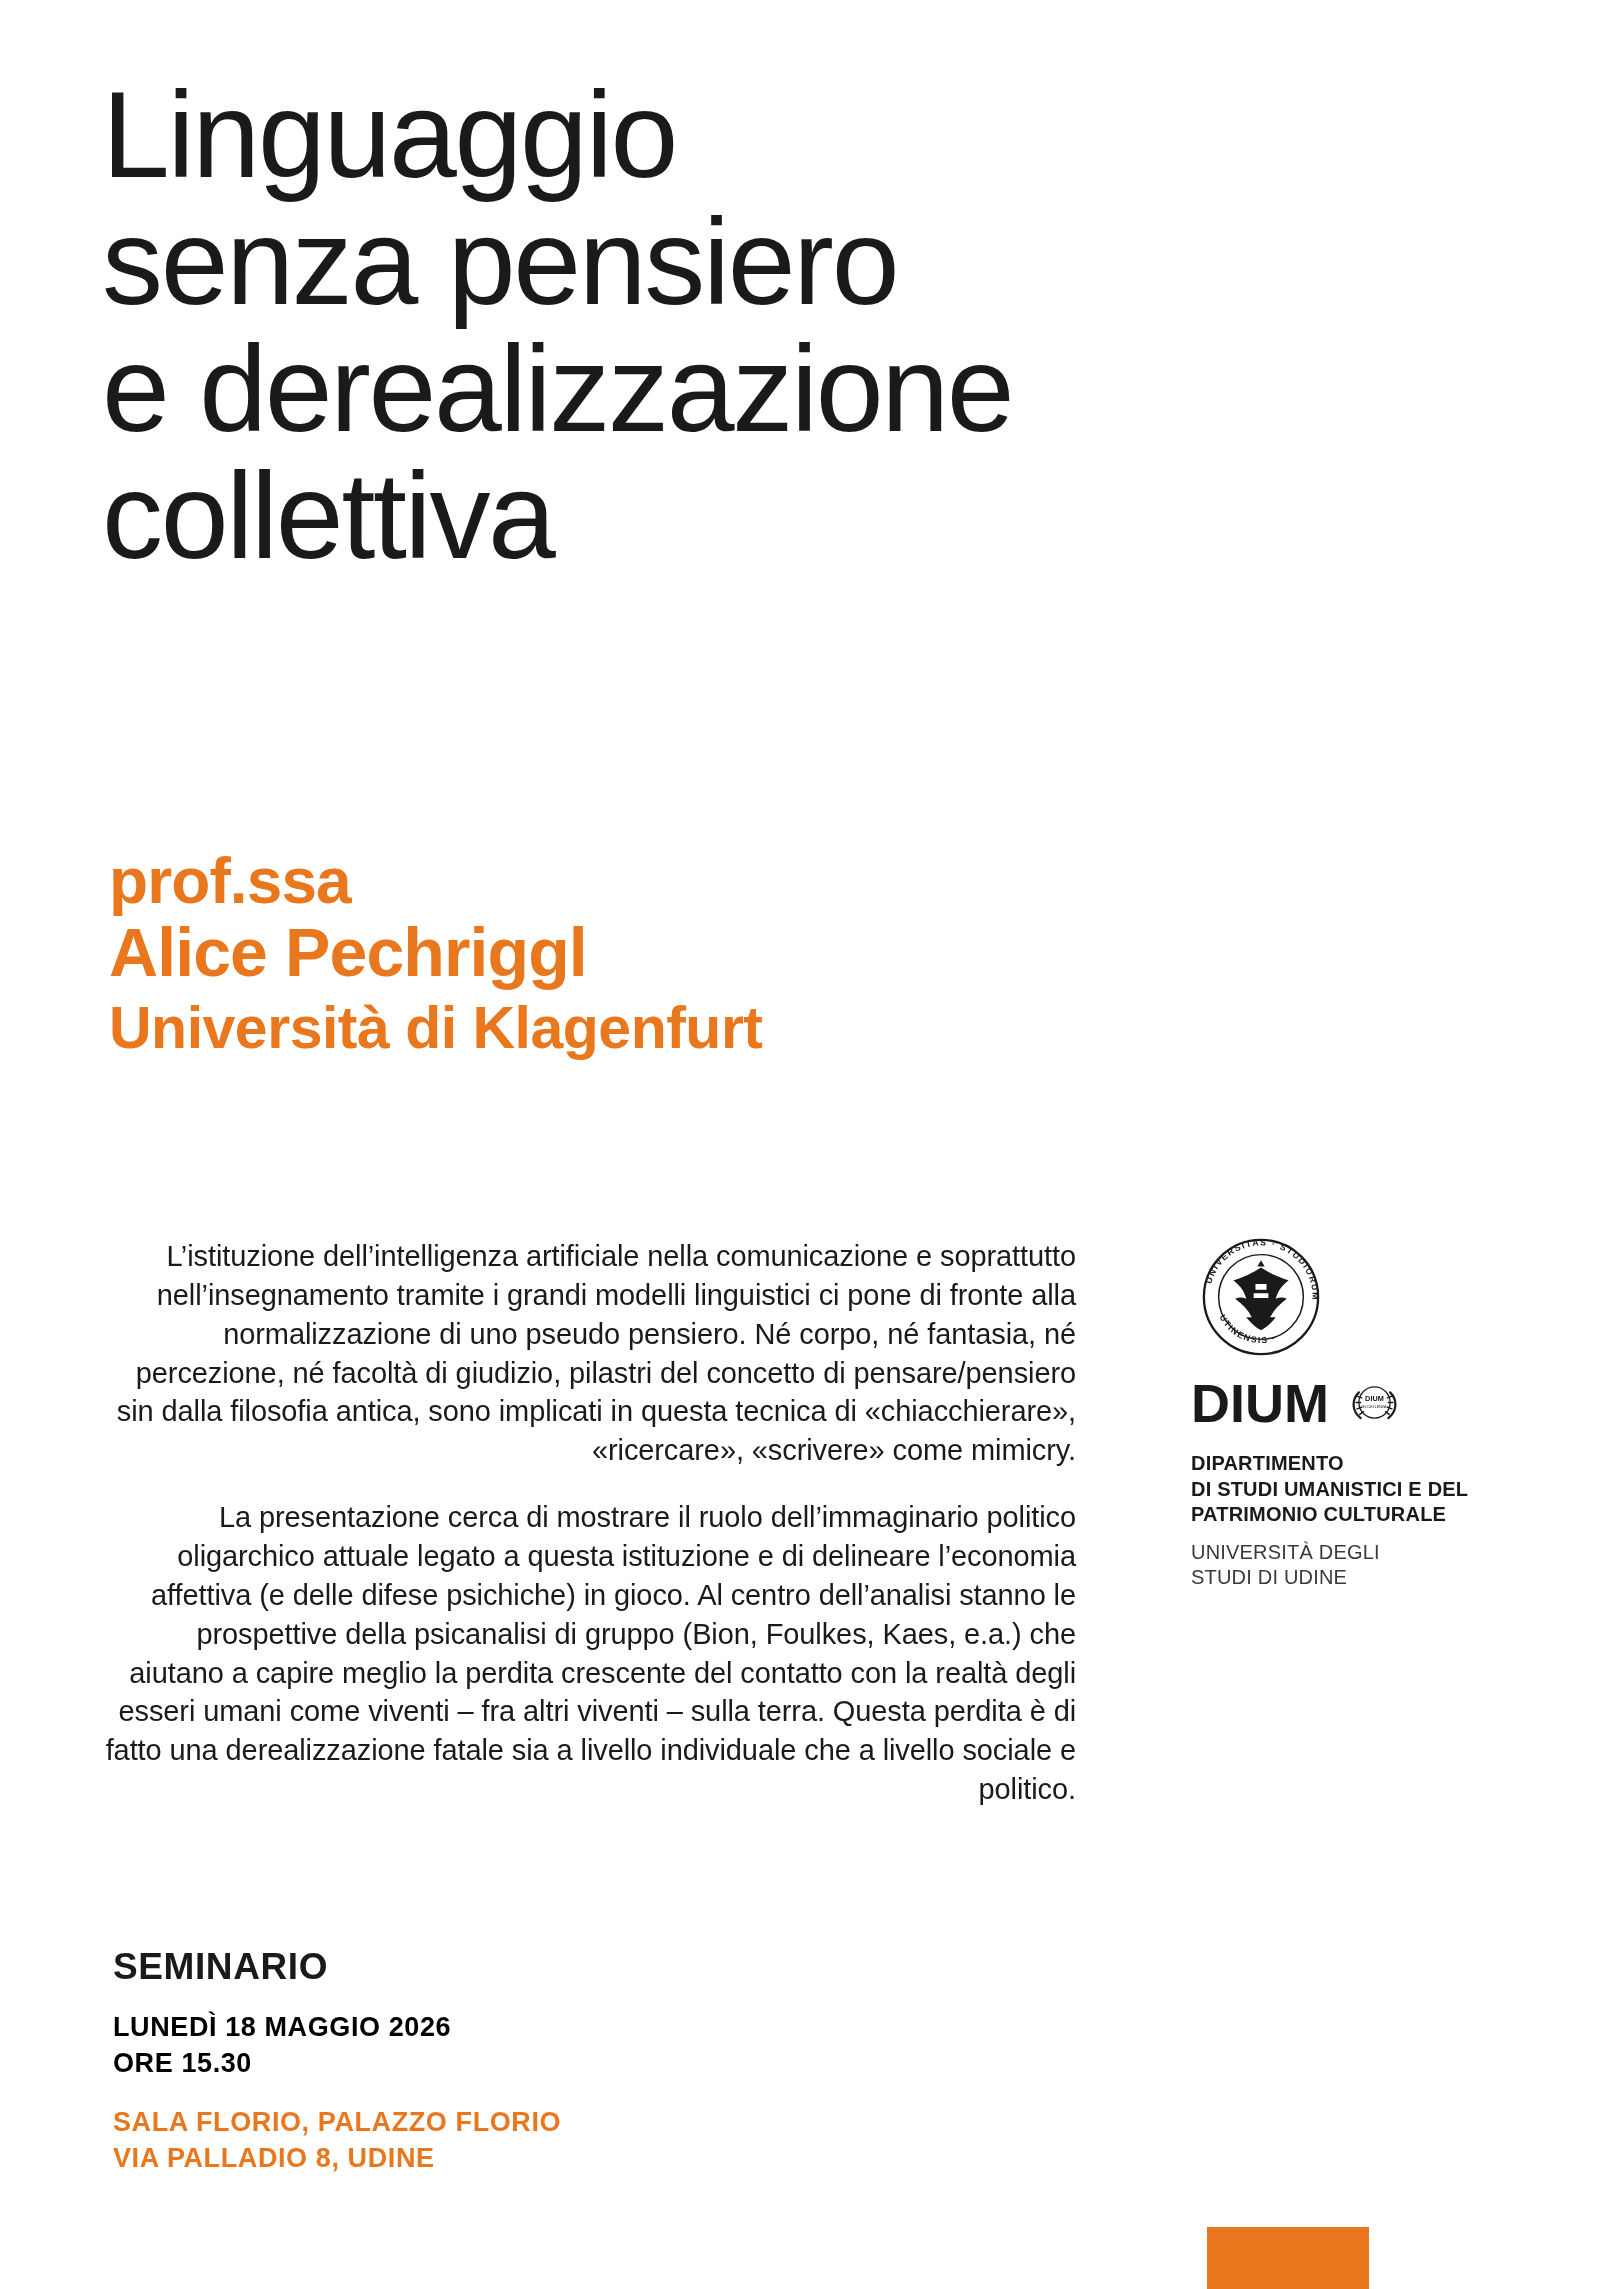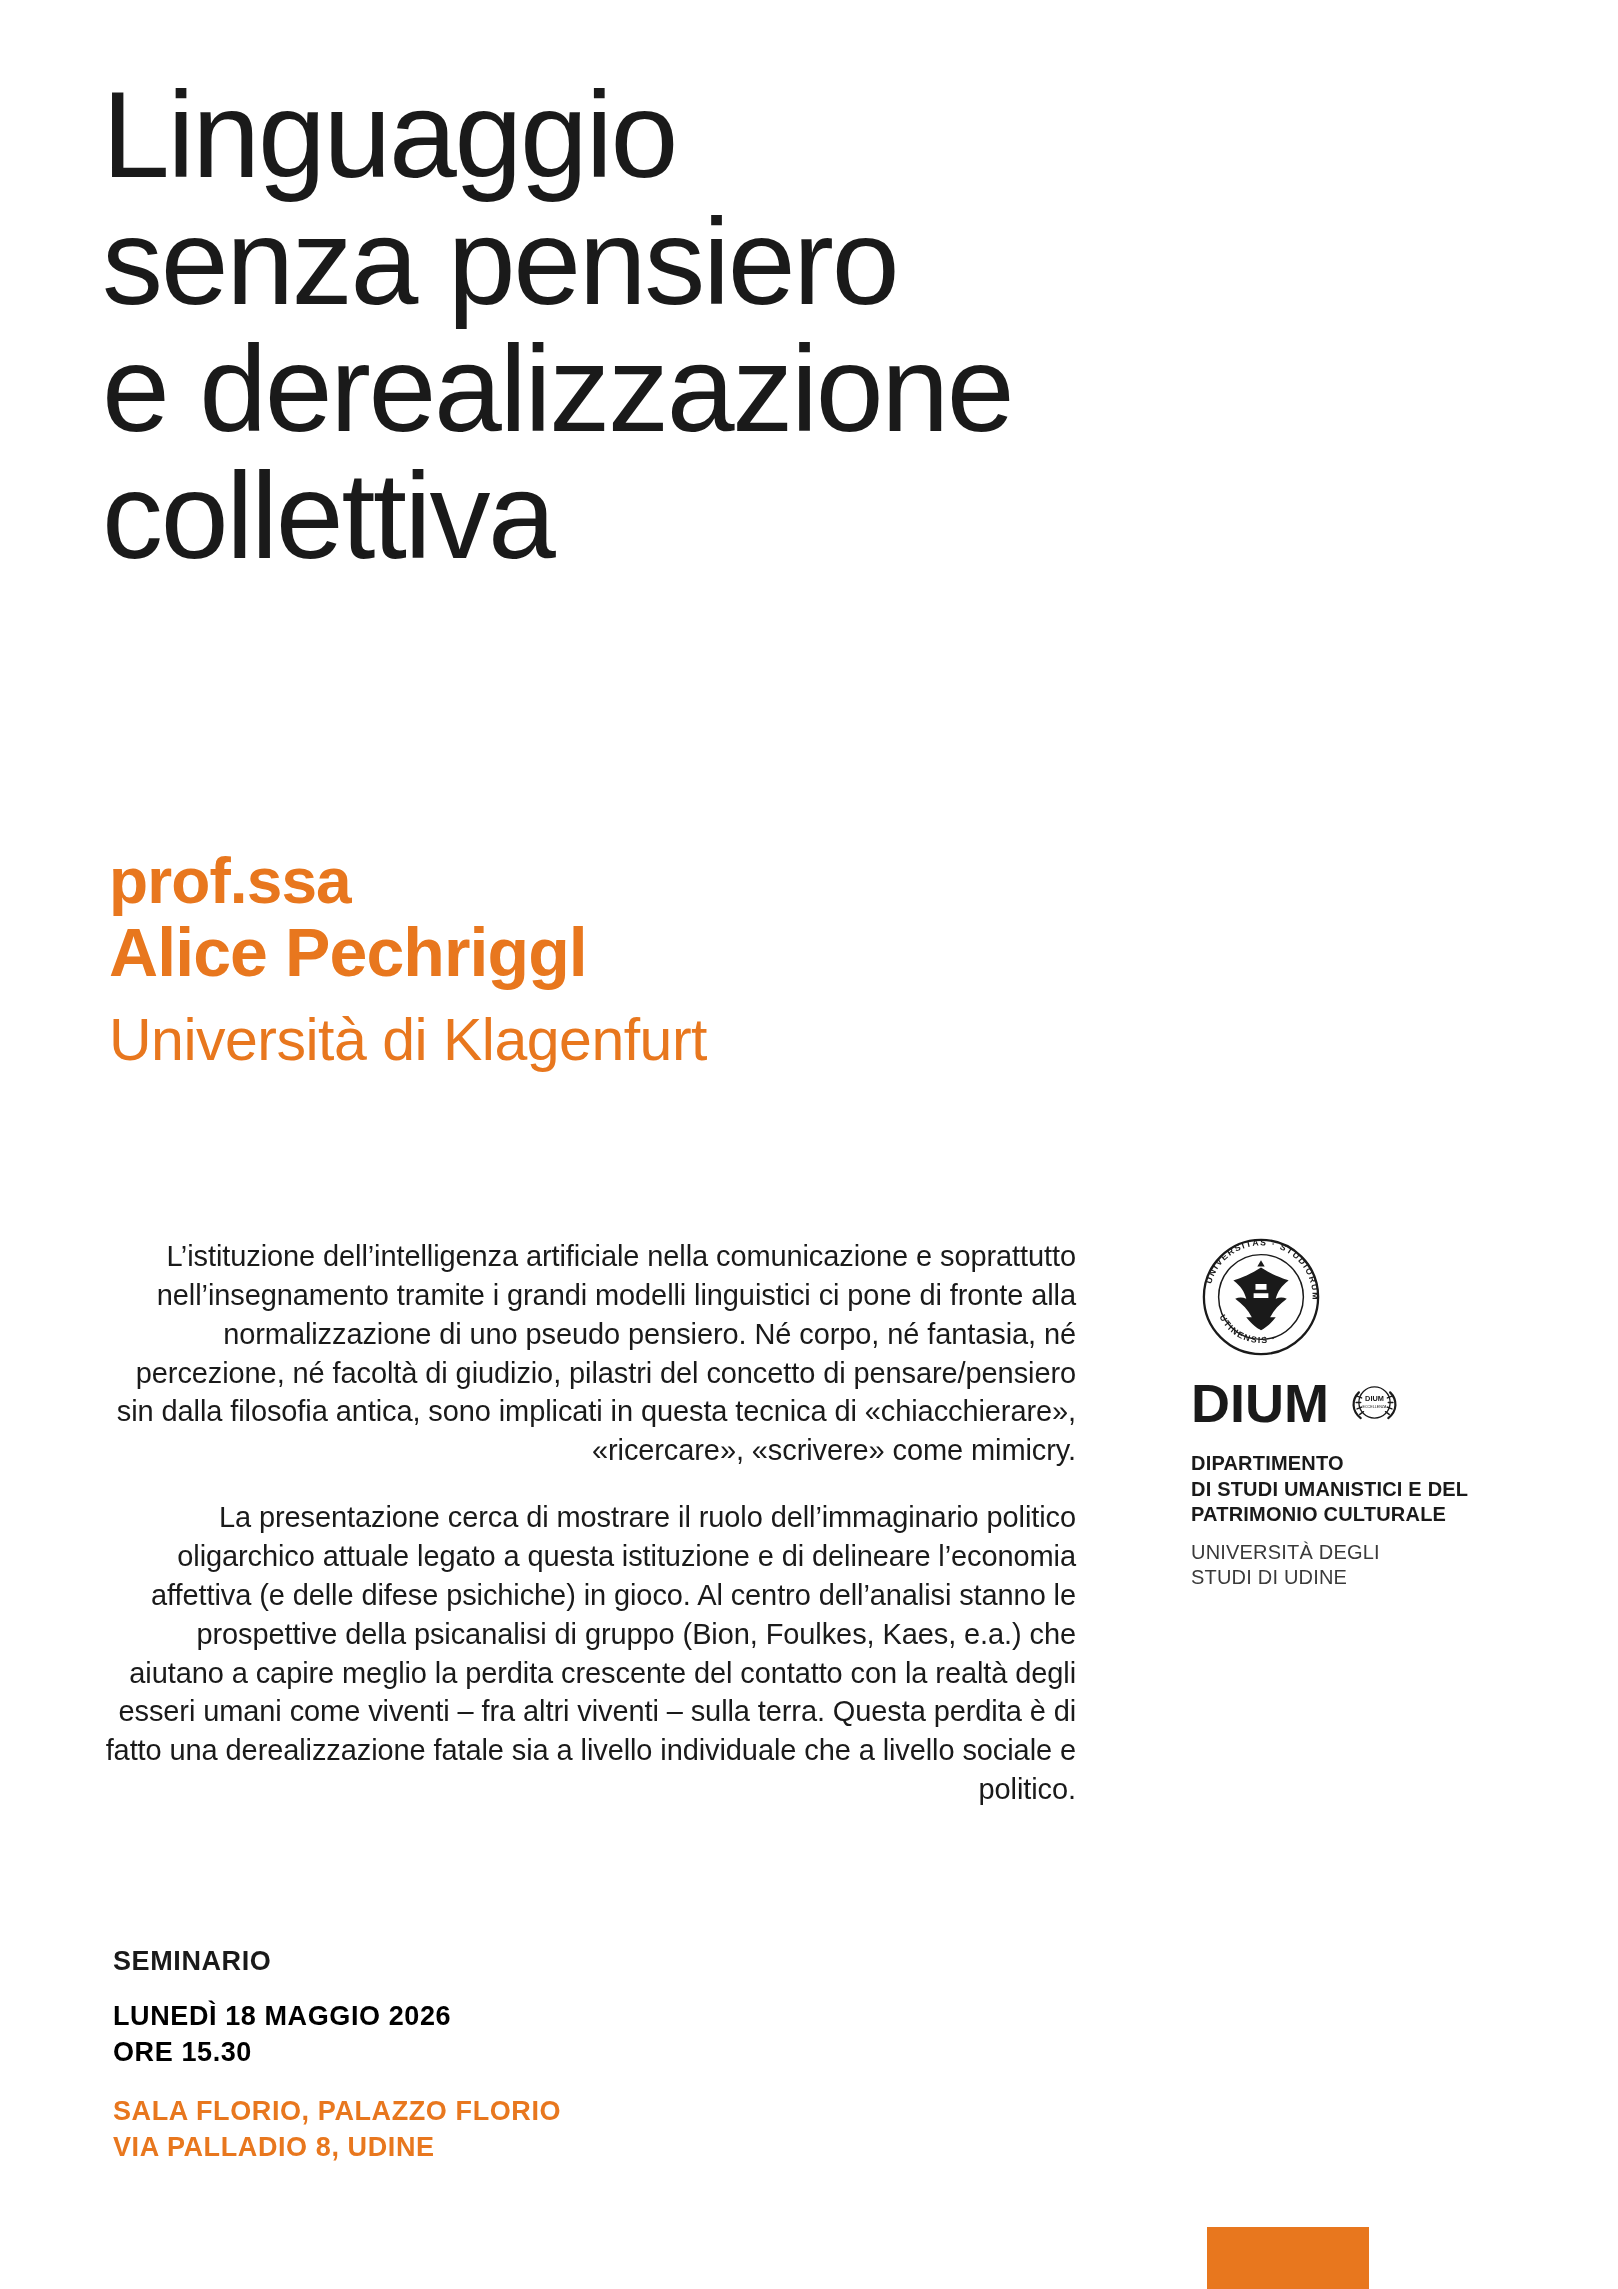--- a/index.html
+++ b/index.html
@@ -53,24 +53,24 @@
     letter-spacing: -0.9px;
   }
   .speaker-name {
     font-size: 68px;
     font-weight: 700;
     line-height: 1.08;
     letter-spacing: -0.9px;
   }
   .speaker-affil {
     font-size: 59px;
-    font-weight: 400;
+    font-weight: 700;
     line-height: 1.18;
     letter-spacing: -0.5px;
-    margin-top: 16px;
+    margin-top: 4px;
   }
 
   
   .abstract {
     position: absolute;
     left: 98px;
     top: 1237px;
     width: 978px;
     color: #1a1a1a;
   }
@@ -133,21 +133,21 @@
   }
 
   
   .event-block {
     position: absolute;
     left: 113px;
     top: 1946px;
     width: 923px;
   }
   .event-kicker {
-    font-size: 27px;
+    font-size: 37px;
     font-weight: 700;
     letter-spacing: 0.6px;
     color: #1a1a1a;
     margin-bottom: 22px;
   }
   .event-when {
     font-size: 27px;
     font-weight: 700;
     letter-spacing: 0.6px;
     color: #000000;

